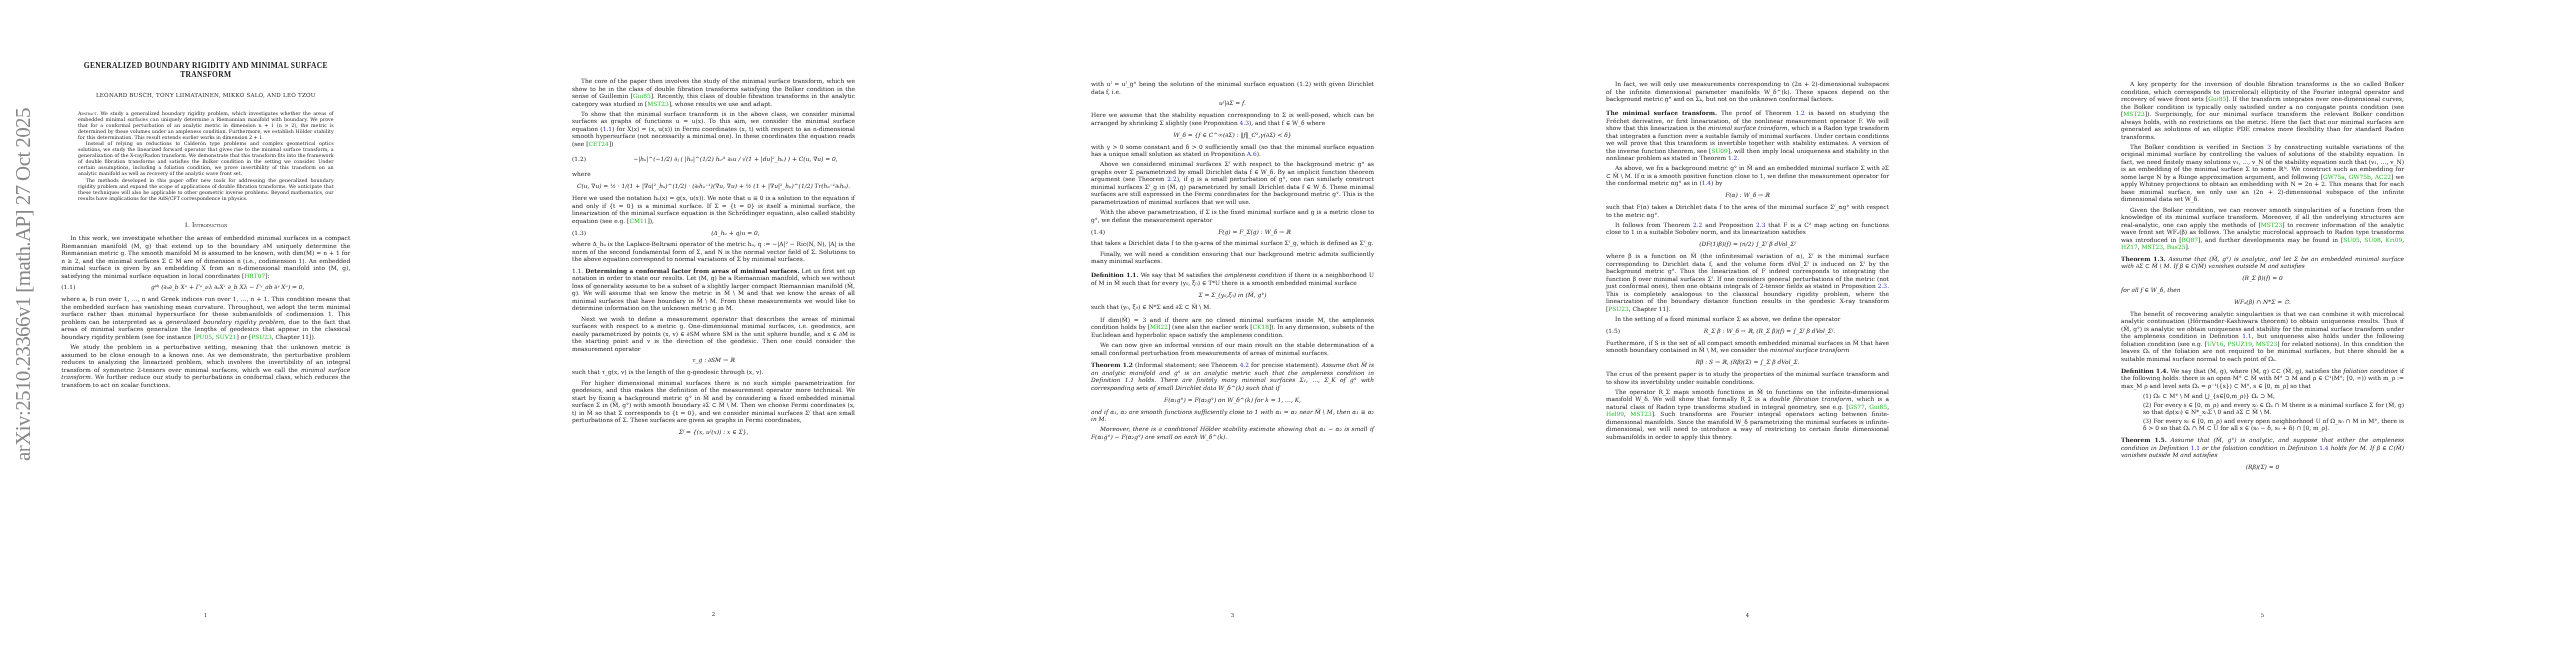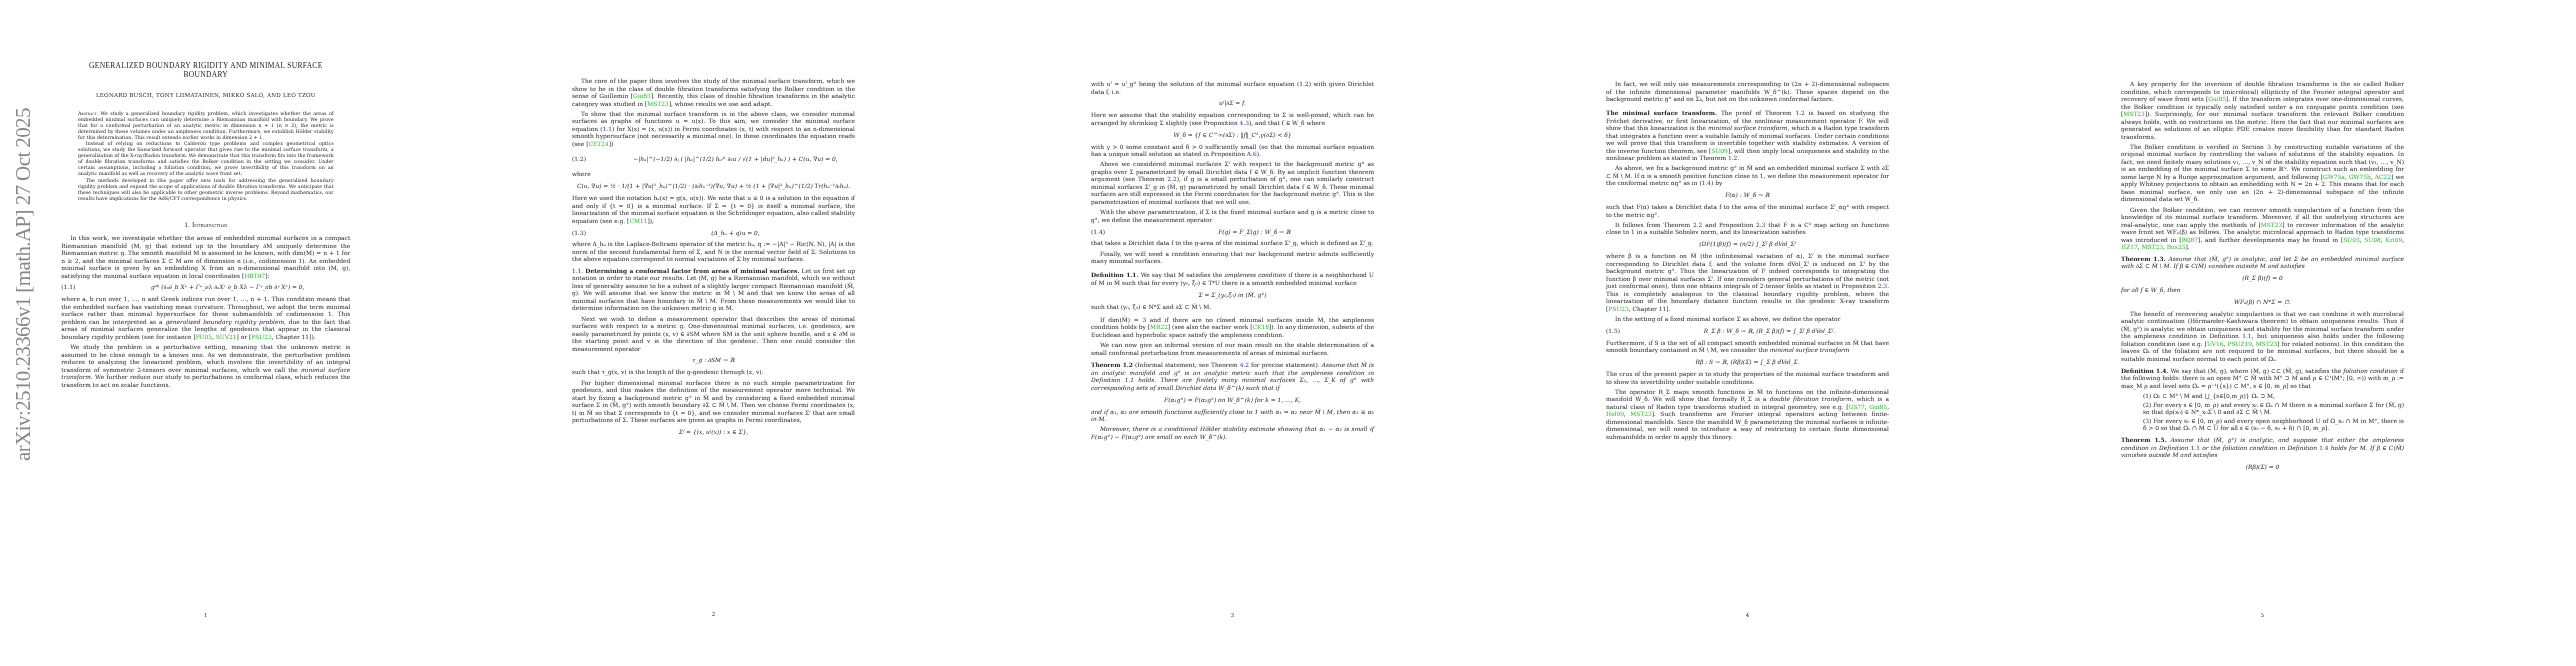--- a/index.html
+++ b/index.html
@@ -6,21 +6,21 @@
   body { width: 2576px; height: 667px; position: relative; overflow: hidden;
          font-family: "DejaVu Serif", "Liberation Serif", serif; color: #222; }
   .page { position: absolute; top: 0; height: 667px; width: 489px; }
   .sidebar-stamp { position: absolute; left: 5.6px; top: 72px; width: 28px; height: 422px; }
   .sidebar-stamp span { position: absolute; left: -183px; top: 200px; width: 400px; text-align: center;
         transform: rotate(-90deg); font-family: "Liberation Serif", serif; font-size: 21px; color: #888;
         white-space: nowrap; letter-spacing: -0.6px; }
   .col { position: absolute; font-size: 5.9px; line-height: 7.5px; text-align: justify; }
   .col p { margin: 0 0 2.8px 0; text-indent: 9px; }
   .col p.noindent { text-indent: 0; }
-  .title { text-align: center; font-weight: normal; font-size: 7.5px; line-height: 9.4px; letter-spacing: 0.3px;
+  .title { text-align: center; font-weight: bold; font-size: 7.5px; line-height: 9.4px; letter-spacing: 0.3px;
            font-family: "Liberation Serif", serif; }
   .authors { text-align: center; font-size: 5.6px; letter-spacing: 0.2px; margin-top: 12.2px; }
   .abstract { font-size: 4.8px; line-height: 6.1px; text-align: justify; }
   .abstract p { margin: 0; text-indent: 7.8px; }
   .abstract p.first { text-indent: 0; }
   .smallcaps { font-variant: small-caps; }
   .section-head { text-align: center; font-variant: small-caps; font-size: 6.1px; margin: 19px 0 6.7px 0; }
   .eq { display: flex; align-items: center; margin: 4.4px 0; font-style: italic; }
   .eq .num { font-style: normal; width: 44px; }
   .eq .body { flex: 1; text-align: center; }
@@ -38,21 +38,21 @@
 <body>
 
 <div class="sidebar-stamp">
   <span>arXiv:2510.23366v1  [math.AP]  27 Oct 2025</span>
 </div>
 
 <div class="page" style="left:53px;">
   <div class="col" style="left:8.3px; top:61px; width:289px;">
     <div class="title">
       <div>GENERALIZED BOUNDARY RIGIDITY AND MINIMAL SURFACE</div>
-      <div>BOUNDARY</div>
+      <div>TRANSFORM</div>
     </div>
     <div class="authors">LEONARD BUSCH, TONY LIIMATAINEN, MIKKO SALO, AND LEO TZOU</div>
     <div class="abstract" style="margin:11px 16.7px 0 16.7px;">
       <p class="first"><span class="smallcaps">Abstract.</span> <span>We study a generalized boundary rigidity problem, which investigates whether the areas of embedded minimal surfaces can uniquely determine a Riemannian manifold with boundary. We prove that for a conformal perturbation of an analytic metric in dimension n + 1 (n ≥ 2), the metric is determined by these volumes under an ampleness condition. Furthermore, we establish Hölder stability for this determination. This result extends earlier works in dimension 2 + 1.</span></p>
       <p>Instead of relying on reductions to Calderón type problems and complex geometrical optics solutions, we study the linearized forward operator that gives rise to the minimal surface transform, a generalization of the X-ray/Radon transform. We demonstrate that this transform fits into the framework of double fibration transforms and satisfies the Bolker condition in the setting we consider. Under certain assumptions, including a foliation condition, we prove invertibility of this transform on an analytic manifold as well as recovery of the analytic wave front set.</p>
       <p>The methods developed in this paper offer new tools for addressing the generalized boundary rigidity problem and expand the scope of applications of double fibration transforms. We anticipate that these techniques will also be applicable to other geometric inverse problems. Beyond mathematics, our results have implications for the AdS/CFT correspondence in physics.</p>
     </div>
     <div class="section-head">1. Introduction</div>
     <p><span>In this work, we investigate whether the areas of embedded minimal surfaces in a compact Riemannian manifold (M, g) that extend up to the boundary ∂M uniquely determine the Riemannian metric g. The smooth manifold M is assumed to be known, with dim(M) = n + 1 for n ≥ 2, and the minimal surfaces Σ ⊂ M are of dimension n (i.e., codimension 1). An embedded minimal surface is given by an embedding X from an n-dimensional manifold into (M, g), satisfying the minimal surface equation in local coordinates [</span><span class="cite">HRT07</span><span>]:</span></p>
     <div class="eq">

